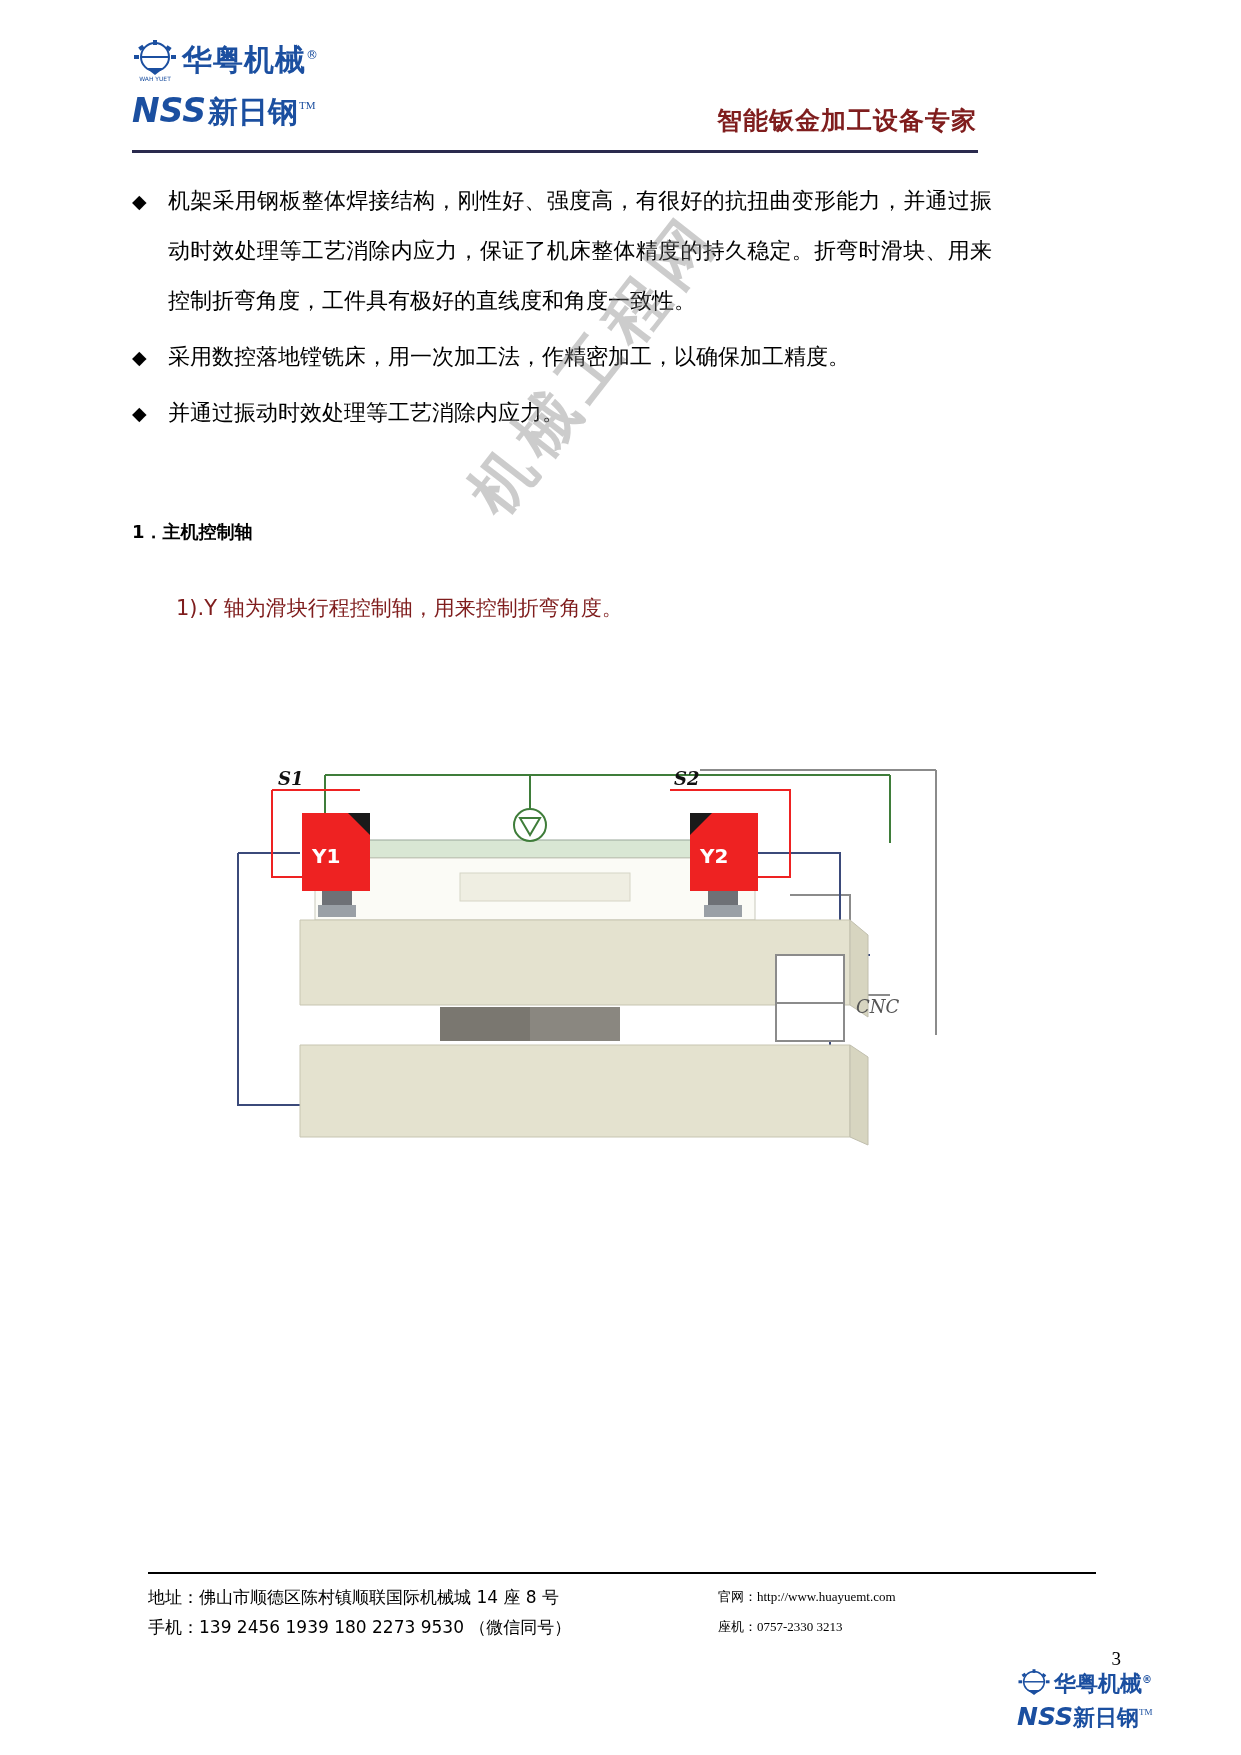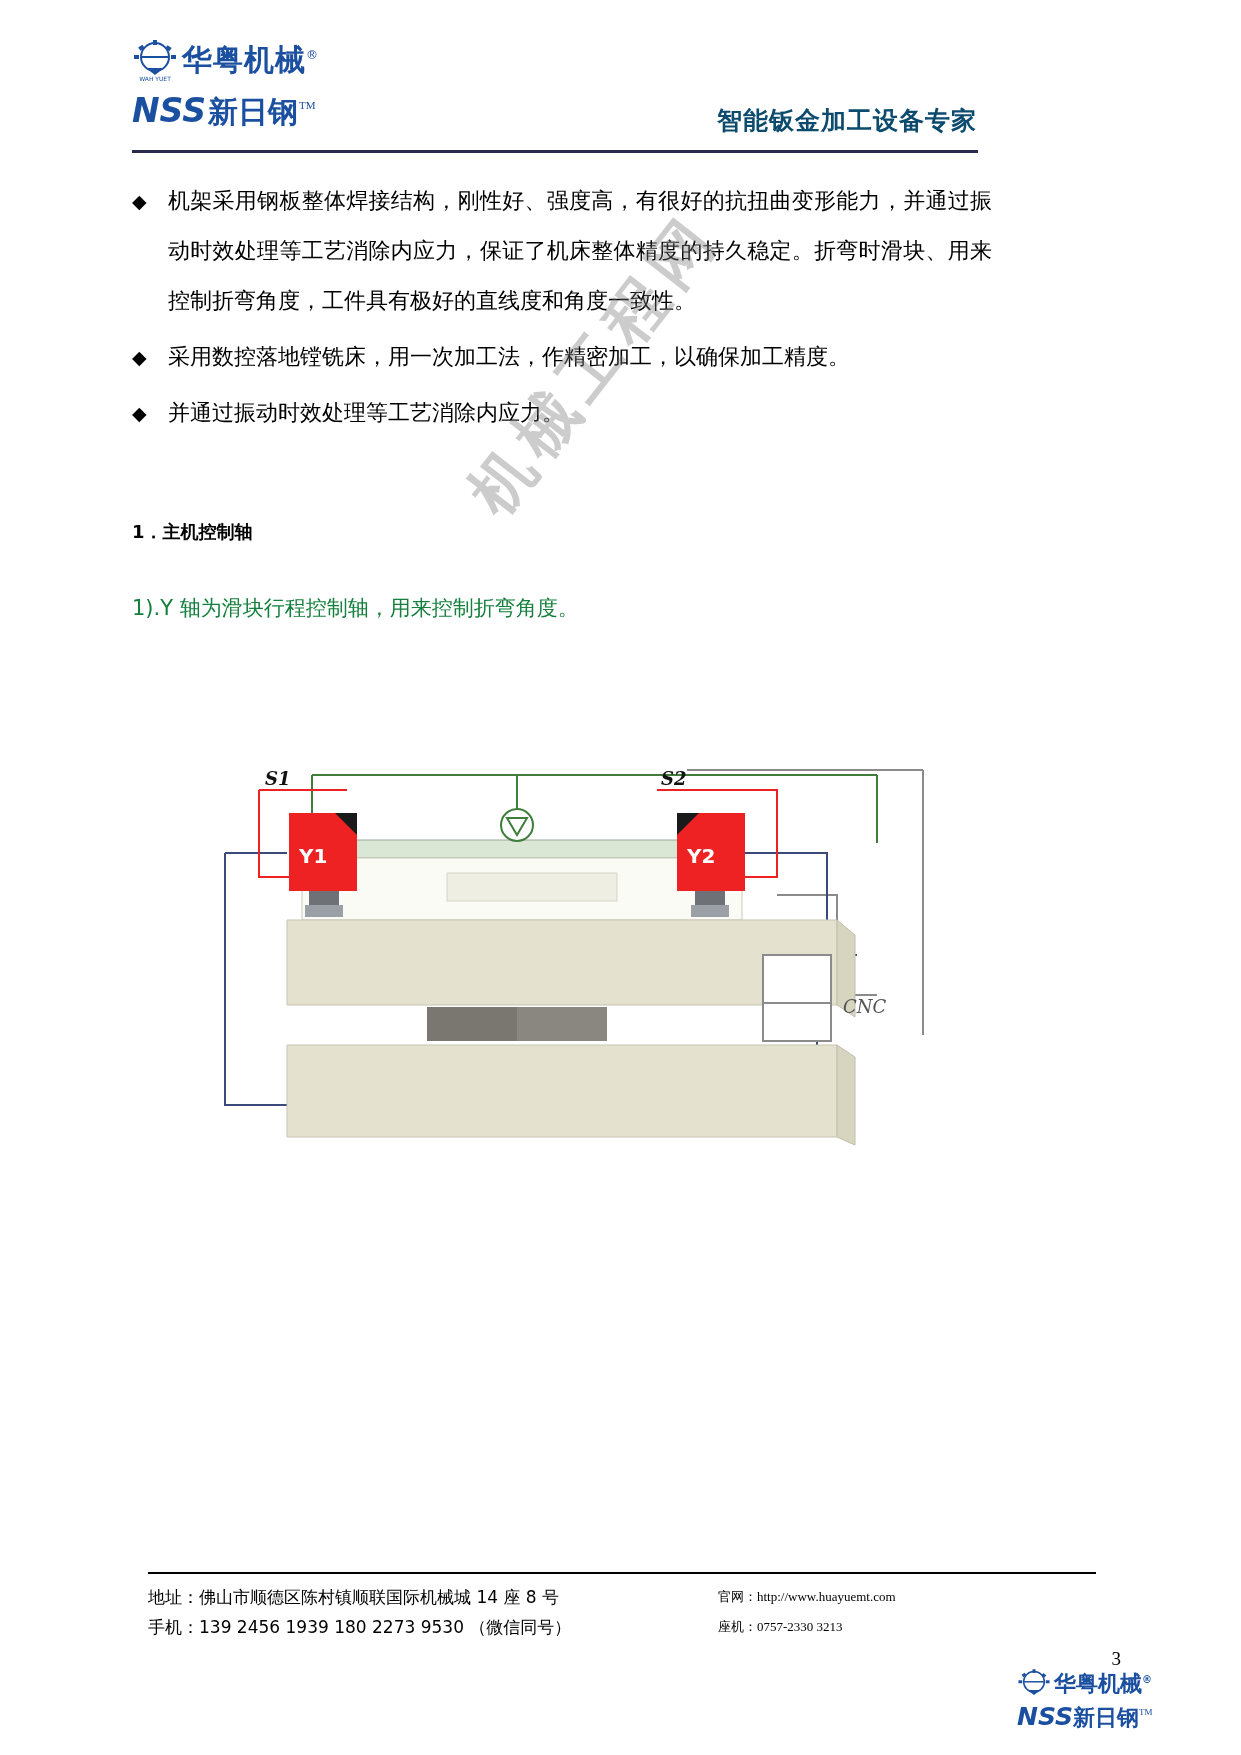--- a/index.html
+++ b/index.html
@@ -83,21 +83,21 @@
     margin-left: 1px;
     margin-bottom: 16px;
   }
   .header-slogan {
     position: absolute;
     right: 0;
     top: 72px;
     font-family: Liberation Mono, monospace;
     font-weight: bold;
     font-size: 25px;
-    color: #0c4a6e;
+    color: #7f1d1d;
     letter-spacing: 1px;
   }
   .header-rule {
     position: absolute;
     left: 132px;
     top: 150px;
     width: 846px;
     height: 3px;
     background: #2a2a4e;
   }
@@ -137,23 +137,24 @@
     font-size: 18px;
     color: #000;
   }
   .section-wrap {
     position: relative;
     margin-top: 82px;
     height: 46px;
   }
   .sub-item {
     margin-top: 28px;
+    margin-left: 44px;
     font-size: 21px;
     font-family: "DejaVu Sans", sans-serif;
-    color: #15803d;
+    color: #7f1d1d;
   }
 
   
   .watermark {
     position: absolute;
     left: 180px;
     top: 470px;
     width: 700px;
     height: 640px;
     pointer-events: none;
@@ -170,21 +171,21 @@
   }
   .wm-1 {
     left: 270px; top: 10px;
     transform: rotate(-52deg);
     transform-origin: left top;
   }
 
   
   .figure {
     position: absolute;
-    left: 217px;
+    left: 230px;
     top: 745px;
     width: 760px;
     height: 440px;
     z-index: 2;
   }
 
   
   .footer-rule {
     position: absolute;
     left: 148px;

